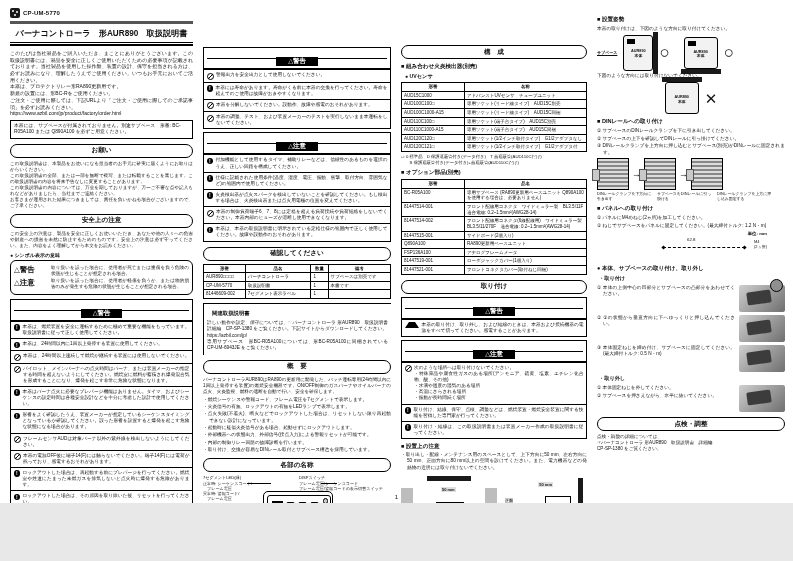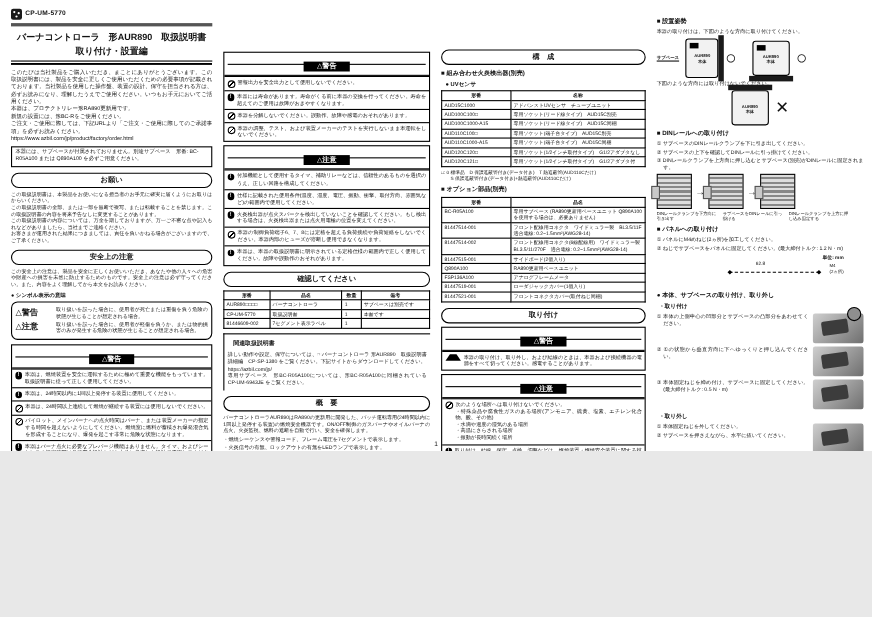--- a/index.html
+++ b/index.html
@@ -1,16 +1,16 @@
 <!DOCTYPE html>
 <html><head>
 <meta charset="utf-8">
 <style>
   html,body{margin:0;padding:0;background:#e8e8e8;}
-  .page{position:relative;width:793px;height:410px;background:#fff;overflow:hidden;
+  .page{position:relative;width:793px;height:503px;background:#fff;overflow:hidden;
         font-family:"Liberation Sans","DejaVu Sans",sans-serif;color:#111;}
   .col{position:absolute;top:6px;}
   .col1{left:10px;width:183px;}
   .col2{left:203px;width:188px;top:44px;}
   .col3{left:401px;width:186px;top:40px;}
   .col4{left:597px;width:188px;top:16px;}
   .pre{white-space:pre-line;}
   .t5{font-size:5px;line-height:1.34;text-align:justify;}
   .t46{font-size:4.6px;line-height:1.3;text-align:justify;}
   
@@ -115,21 +115,20 @@
 <div class="page">
 
   <div class="col col1">
     <div class="logo-row">
       <span class="azbil"></span>
       <span class="doccode">CP-UM-5770</span>
     </div>
     <div class="rule-thick"></div>
     <div class="titleblock">
       <div class="title1">バーナコントローラ　形AUR890　取扱説明書</div>
-      <div class="title2">取り付け・設置編</div>
     </div>
     <div class="rule-dbl"></div>
 
     <p class="t5 pre" style="margin:4px 0 2px">このたびは当社製品をご購入いただき、まことにありがとうございます。この取扱説明書には、製品を安全に正しくご使用いただくための必要事項が記載されております。当社製品を使用した操作盤、装置の設計、保守を担当される方は、必ずお読みになり、理解したうえでご使用ください。いつもお手元においてご活用ください。
 本器は、プロテクトリレー形RA890更新用です。
 新規の設置には、形BC-Rをご使用ください。
 ご注文・ご使用に際しては、下記URLより「ご注文・ご使用に際してのご承諾事項」を必ずお読みください。
 https://www.azbil.com/jp/product/factory/order.html</p>
 
     <div class="nbox">本器には、サブベースが付属されておりません。別途サブベース　形番: BC-R05A100 または Q890A100 を必ずご用意ください。</div>

